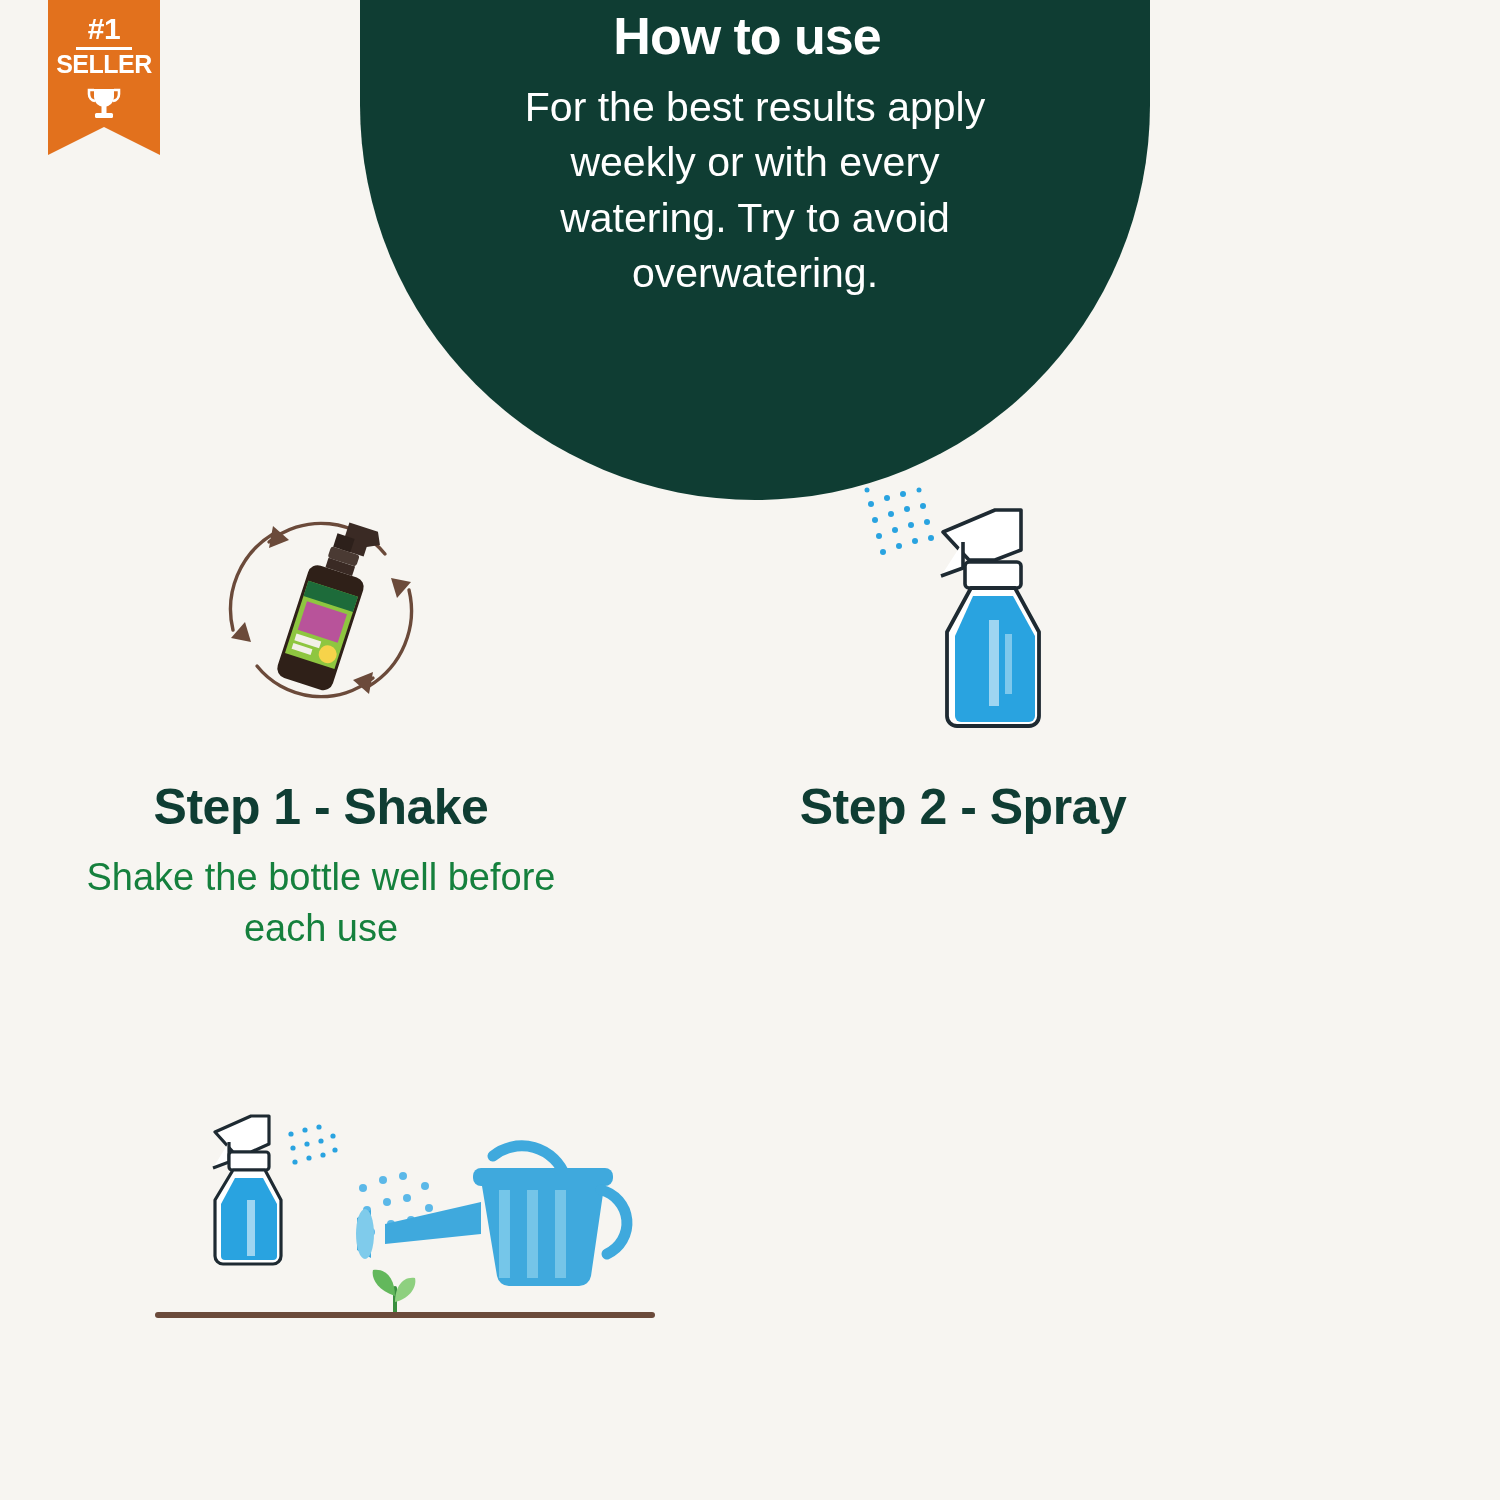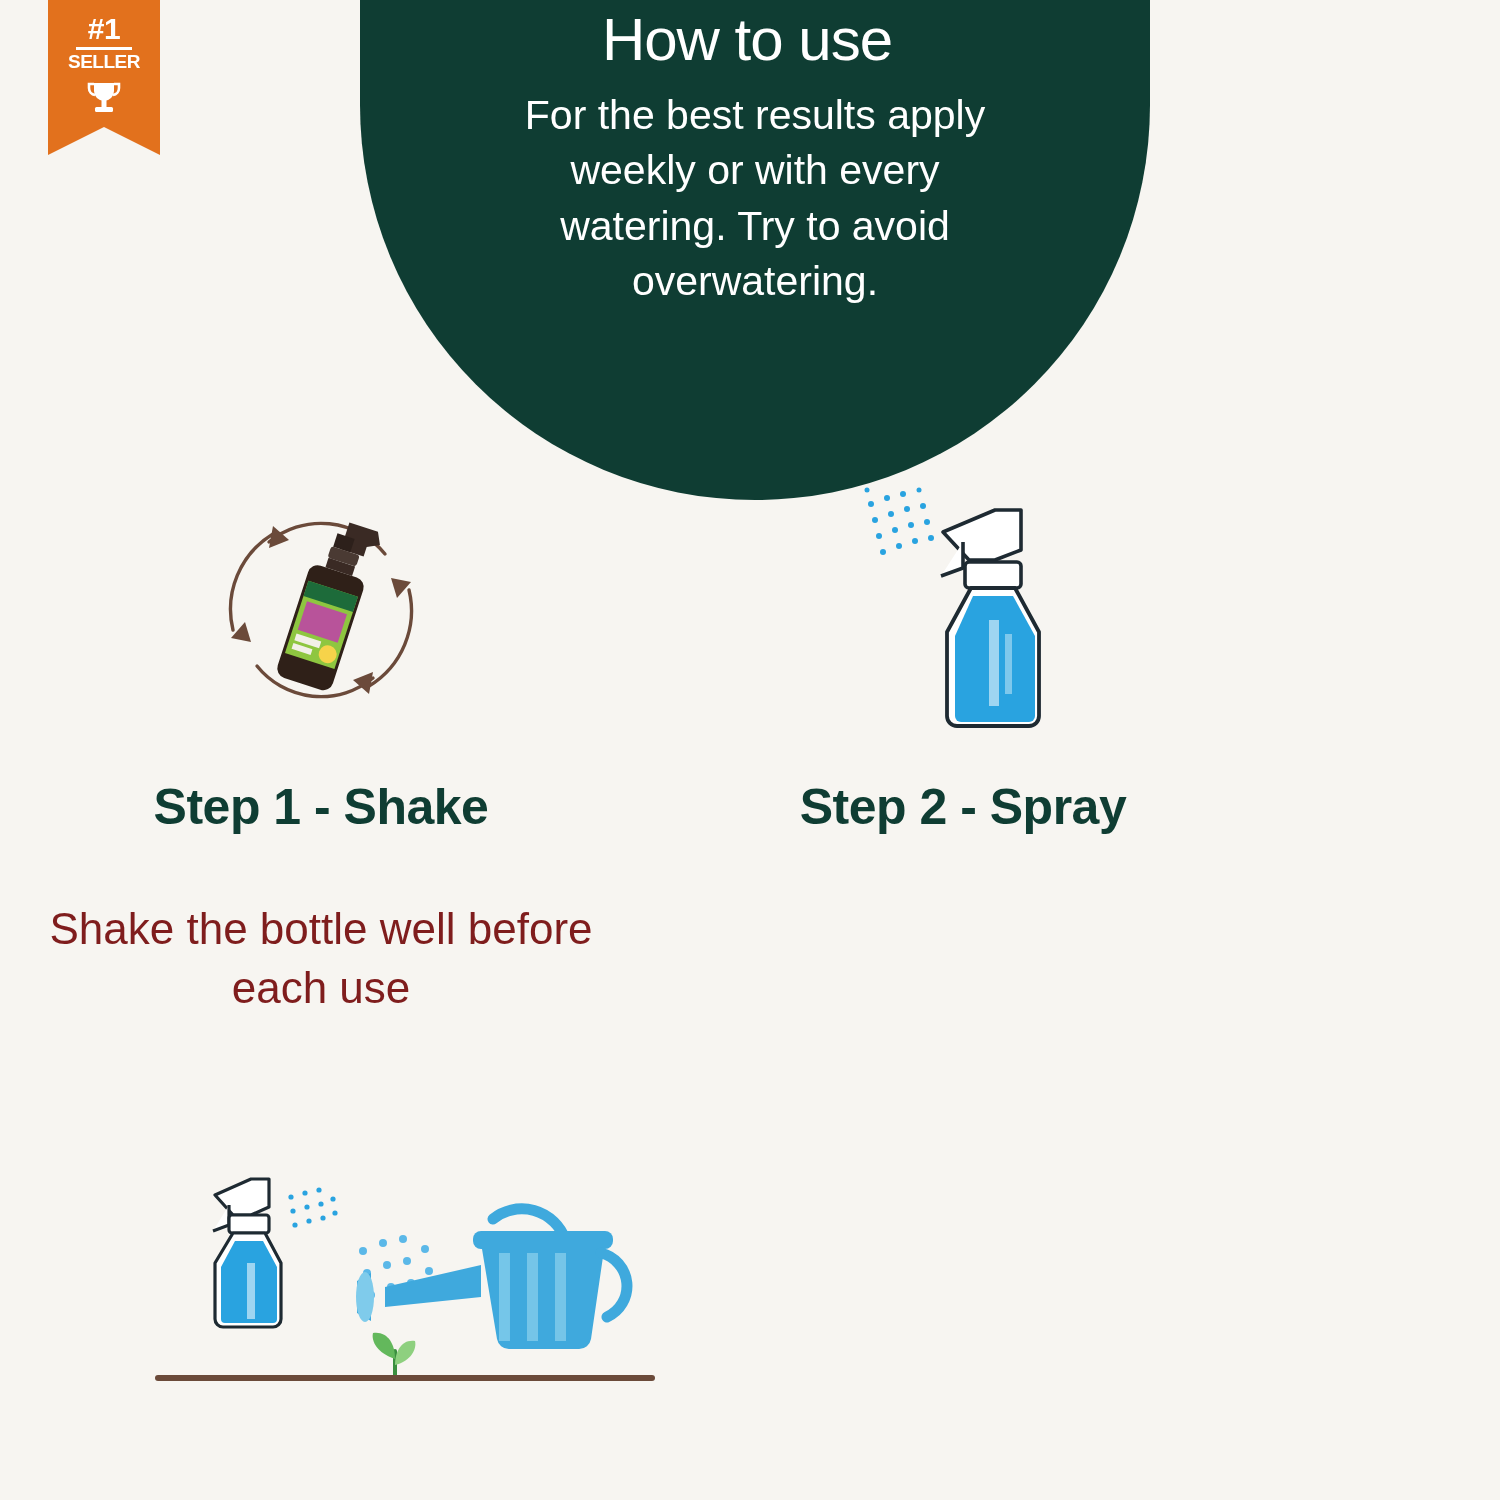--- a/index.html
+++ b/index.html
@@ -23,22 +23,22 @@
     width: 790px;
     height: 660px;
     background: #0f3d33;
     border-radius: 0 0 400px 400px;
     color: #ffffff;
     text-align: center;
     box-sizing: border-box;
     padding-top: 170px;
   }
   .hero-title {
-    font-size: 60px;
-    font-weight: normal;
+    font-size: 52px;
+    font-weight: bold;
     letter-spacing: -1px;
     line-height: 1.0;
     margin: 0 16px 18px 0;
   }
   .hero-sub {
     font-size: 41px;
     line-height: 1.35;
     margin: 0 auto;
     width: 500px;
     font-weight: 400;
@@ -64,21 +64,21 @@
     line-height: 1;
     letter-spacing: -0.5px;
   }
   .badge-rule {
     width: 56px;
     height: 3px;
     background: #ffffff;
     margin: 3px auto 2px auto;
   }
   .badge-line2 {
-    font-size: 19px;
+    font-size: 25px;
     font-weight: bold;
     line-height: 1;
     letter-spacing: -0.5px;
   }
   .badge-icon {
     margin-top: 8px;
   }
 
   
   .steps {
@@ -107,25 +107,25 @@
   }
   .step-title {
     color: #0f3d33;
     font-size: 50px;
     font-weight: bold;
     letter-spacing: -0.5px;
     margin: 18px 0 0 0;
     text-align: center;
   }
   .step-text {
-    color: #7f1d1d;
-    font-size: 44px;
+    color: #15803d;
+    font-size: 38px;
     line-height: 1.35;
     text-align: center;
-    margin: 63px 0 0 0;
+    margin: 16px 0 0 0;
     width: 560px;
   }
   .row2 {
     margin-top: 105px;
   }
   .row2 .cell-text {
     padding-top: 18px;
   }
   .row2 .step-text {
     width: 620px;

